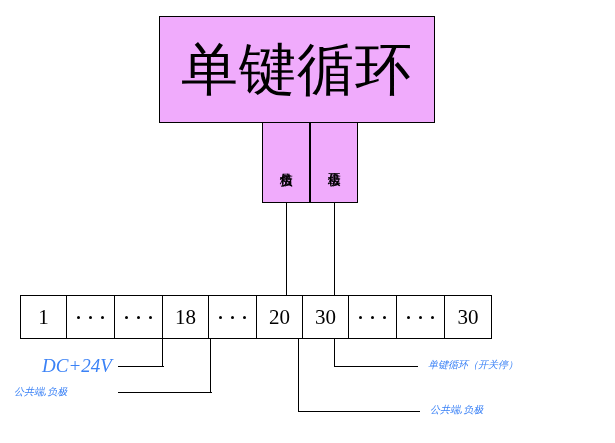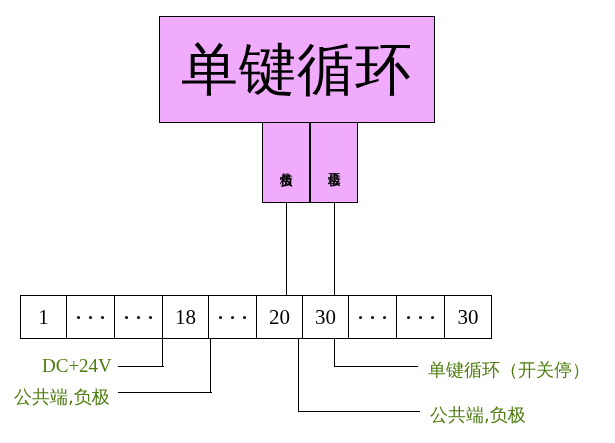--- a/index.html
+++ b/index.html
@@ -118,26 +118,27 @@
     border-top: 1.6px solid #000000;
   }
   .vline {
     position: absolute;
     width: 0;
     border-left: 1.6px solid #000000;
   }
   
   .label {
     position: absolute;
-    color: #4d7c0f;
+    color: #3b82f6;
     white-space: nowrap;
+    font-style: italic;
   }
   .label-cn {
     font-family: "DejaVu Sans", "Liberation Sans", sans-serif;
-    font-size: 18px;
+    font-size: 10px;
   }
   .label-latin {
     font-family: "Liberation Serif", "DejaVu Serif", serif;
     font-size: 19px;
   }
 </style>
 </head>
 <body>
 
 <div id="diagram-root">

